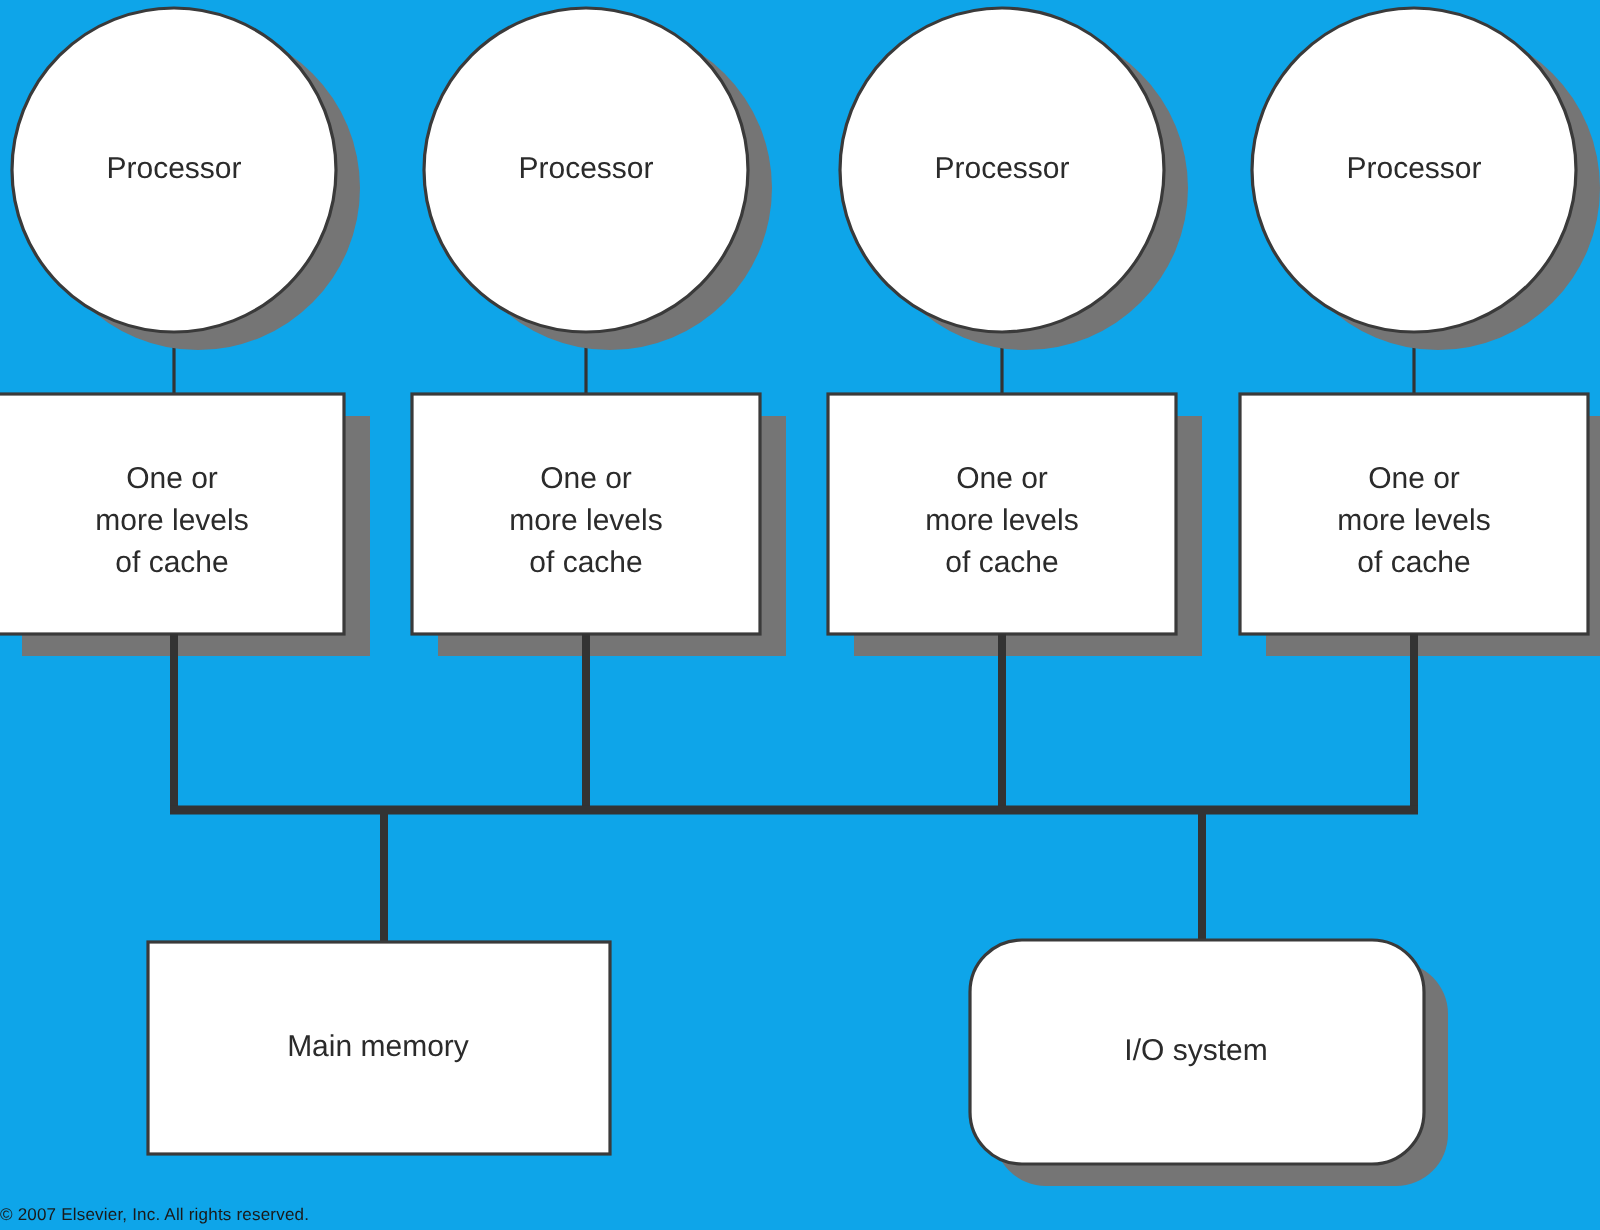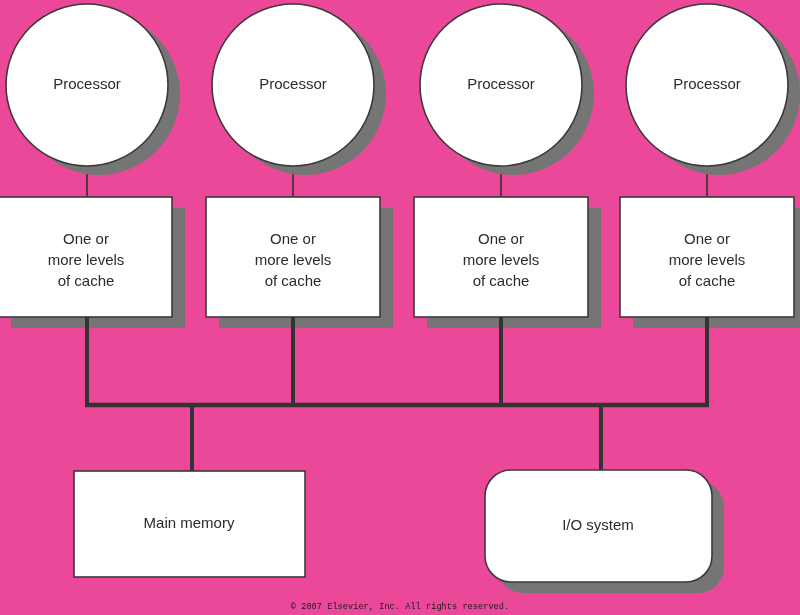--- a/index.html
+++ b/index.html
@@ -10,21 +10,21 @@
   body {
     width: 800px;
     height: 615px;
     font-family: "Liberation Sans", sans-serif;
     overflow: hidden;
   }
   #diagram-root {
     position: relative;
     width: 800px;
     height: 615px;
-    background: #ec4899;
+    background: #0ea5e9;
   }
   svg#smp-diagram {
     display: block;
     width: 800px;
     height: 615px;
   }
   .node-shape-thin {
     fill: #ffffff;
     stroke: #3a3a3a;
     stroke-width: 1.6;
@@ -60,22 +60,21 @@
   .bus-main {
     stroke: #333333;
     stroke-width: 4.5;
     fill: none;
   }
   .copyright-text {
     position: absolute;
     left: 0;
     right: 0;
     bottom: 3px;
-    text-align: center;
-    font-family: Liberation Mono, monospace;
+    font-family: Liberation Sans, sans-serif;
     font-size: 8.5px;
     color: #1a1a1a;
     letter-spacing: 0.1px;
   }
 </style>
 </head>
 <body>
 
 <div id="diagram-root">
 

